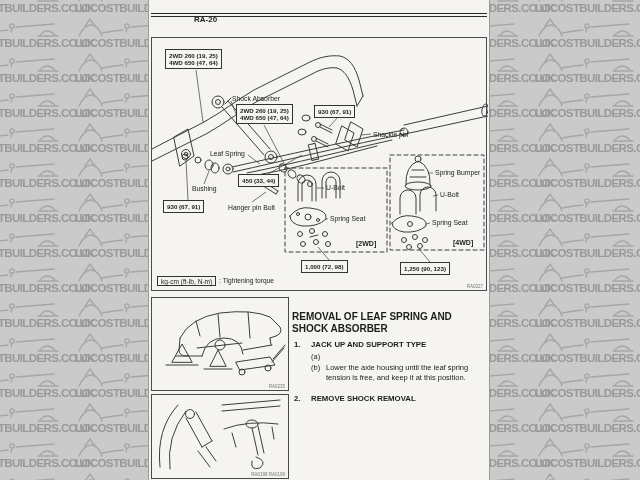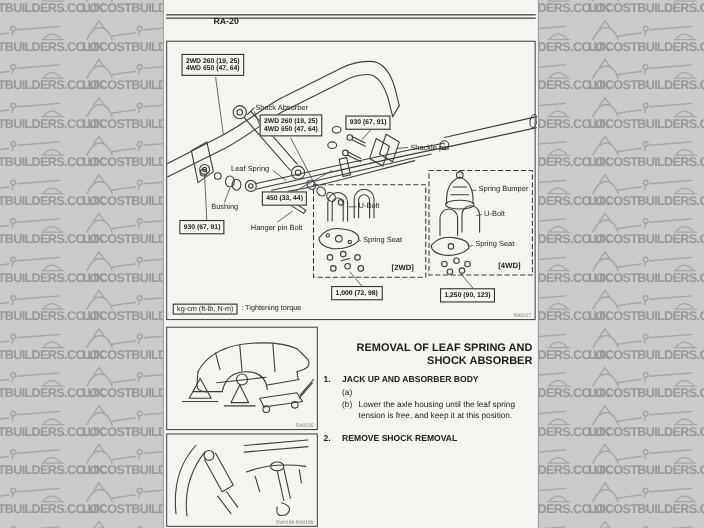--- a/index.html
+++ b/index.html
@@ -34,21 +34,21 @@
   #legend .unit { border:1px solid #333; padding:0.5px 3px; margin-right:3px; }
   .figcode { position:absolute; right:3px; bottom:1px; font:400 4.5px/5px "Liberation Sans",sans-serif; color:#777; }
 
   
   .figbox { position:absolute; left:2px; width:138px; border:1px solid #4a4a4a; background:#f5f4f0; }
   #fig1 { top:297px; height:94px; }
   #fig2 { top:394px; height:85px; }
 
   
   #ins-heading    { left:143px; top:295px; font:700 12.5px/14px "Liberation Sans",sans-serif; white-space:nowrap; }
-  #ins-subheading { left:143px; top:311px; width:192px; font:700 10px/11.5px "Liberation Sans",sans-serif;text-align:right; }
+  #ins-subheading { left:143px; top:311px; width:192px; font:700 10px/11.5px "Liberation Sans",sans-serif; }
   .step  { position:absolute; left:145px; display:flex; font:700 7.8px/9px "Liberation Sans",sans-serif; }
   .step .num { width:17px; }
   .item { position:absolute; left:162px; width:178px; display:flex; font:400 7.5px/9.6px "Liberation Sans",sans-serif; }
   .item .ilabel { width:15px; flex:none; }
 </style>
 </head>
 <body>
 
 <div id="screen">
 
@@ -1597,21 +1597,21 @@
           <path d="M80,38 L84,52 M120,32 L122,44"></path>
         </g>
       </svg>
       <div class="figcode">RA0198 RA0199</div>
     </div>
 
     <div class="abs" id="ins-subheading">REMOVAL OF LEAF SPRING AND SHOCK ABSORBER</div>
 
     <div class="step" style="top:340px;">
       <span class="num">1.</span>
-      <span>JACK UP AND ABSORBER BODY</span>
+      <span>JACK UP AND SUPPORT TYPE</span>
     </div>
     <div class="item" style="top:352px;">
       <span class="ilabel">(a)</span>
     </div>
     <div class="item" style="top:363px;">
       <span class="ilabel">(b)</span>
       <span>Lower the axle housing until the leaf spring tension is free, and keep it at this position.</span>
     </div>
     <div class="step" style="top:394px;">
       <span class="num">2.</span>

